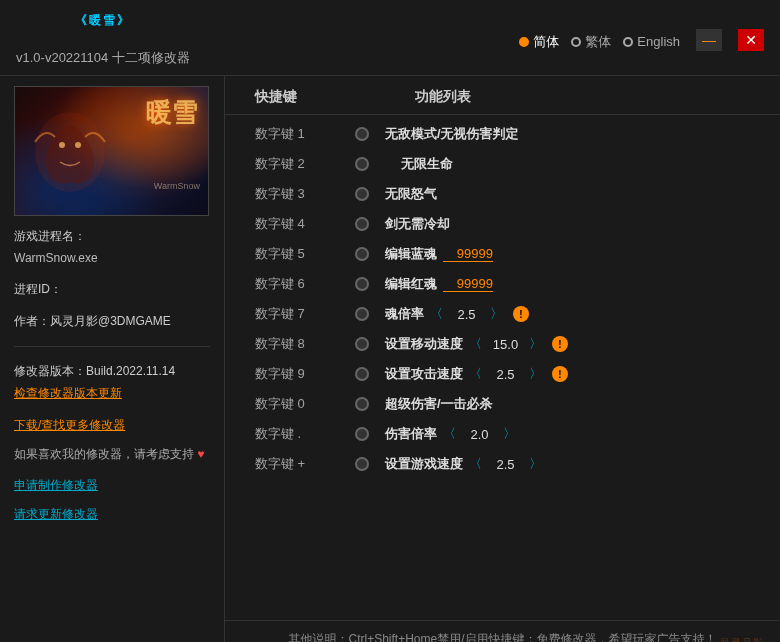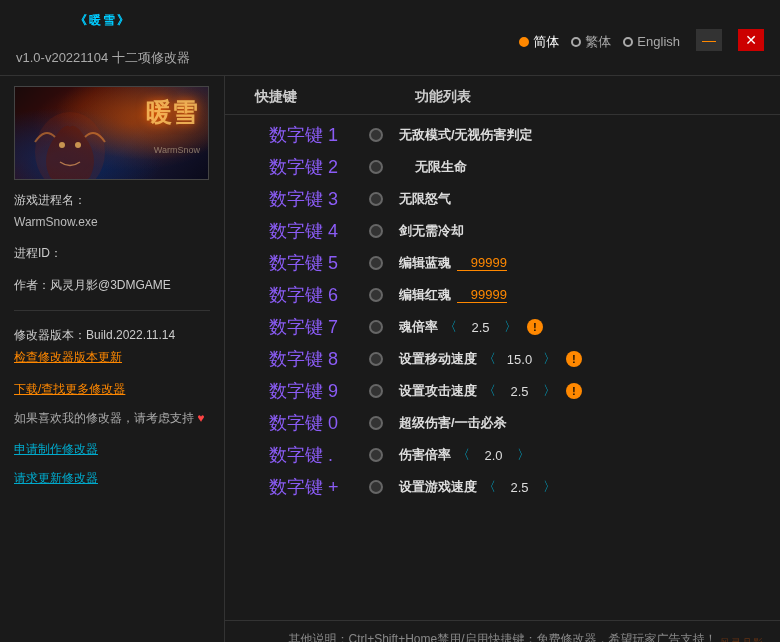--- a/index.html
+++ b/index.html
@@ -104,21 +104,21 @@
     .left-panel {
       width: 225px;
       padding: 10px 14px;
       display: flex;
       flex-direction: column;
       gap: 10px;
       border-right: 1px solid #333;
     }
     .game-image {
       width: 195px;
-      height: 94px;
+      height: 130px;
       background: linear-gradient(135deg, #1a0a0a 0%, #3a0a0a 30%, #1a1a3a 60%, #0a0a1a 100%);
       border: 1px solid #444;
       position: relative;
       overflow: hidden;
       display: flex;
       align-items: center;
       justify-content: center;
     }
     .game-image-overlay {
       position: absolute;
@@ -207,23 +207,22 @@
       overflow-y: auto;
     }
     .feature-row {
       display: flex;
       align-items: center;
       padding: 4px 0;
       min-height: 30px;
     }
     .key-label {
       width: 100px;
-      color: #8b5cf6;
-      font-size: 18px;
-      margin-left: 14px;
+      color: #a3a3a3;
+      font-size: 13px;
     }
     .toggle-dot {
       width: 14px;
       height: 14px;
       border-radius: 50%;
       border: 2px solid #666;
       background: #333;
       margin-right: 16px;
       flex-shrink: 0;
     }

